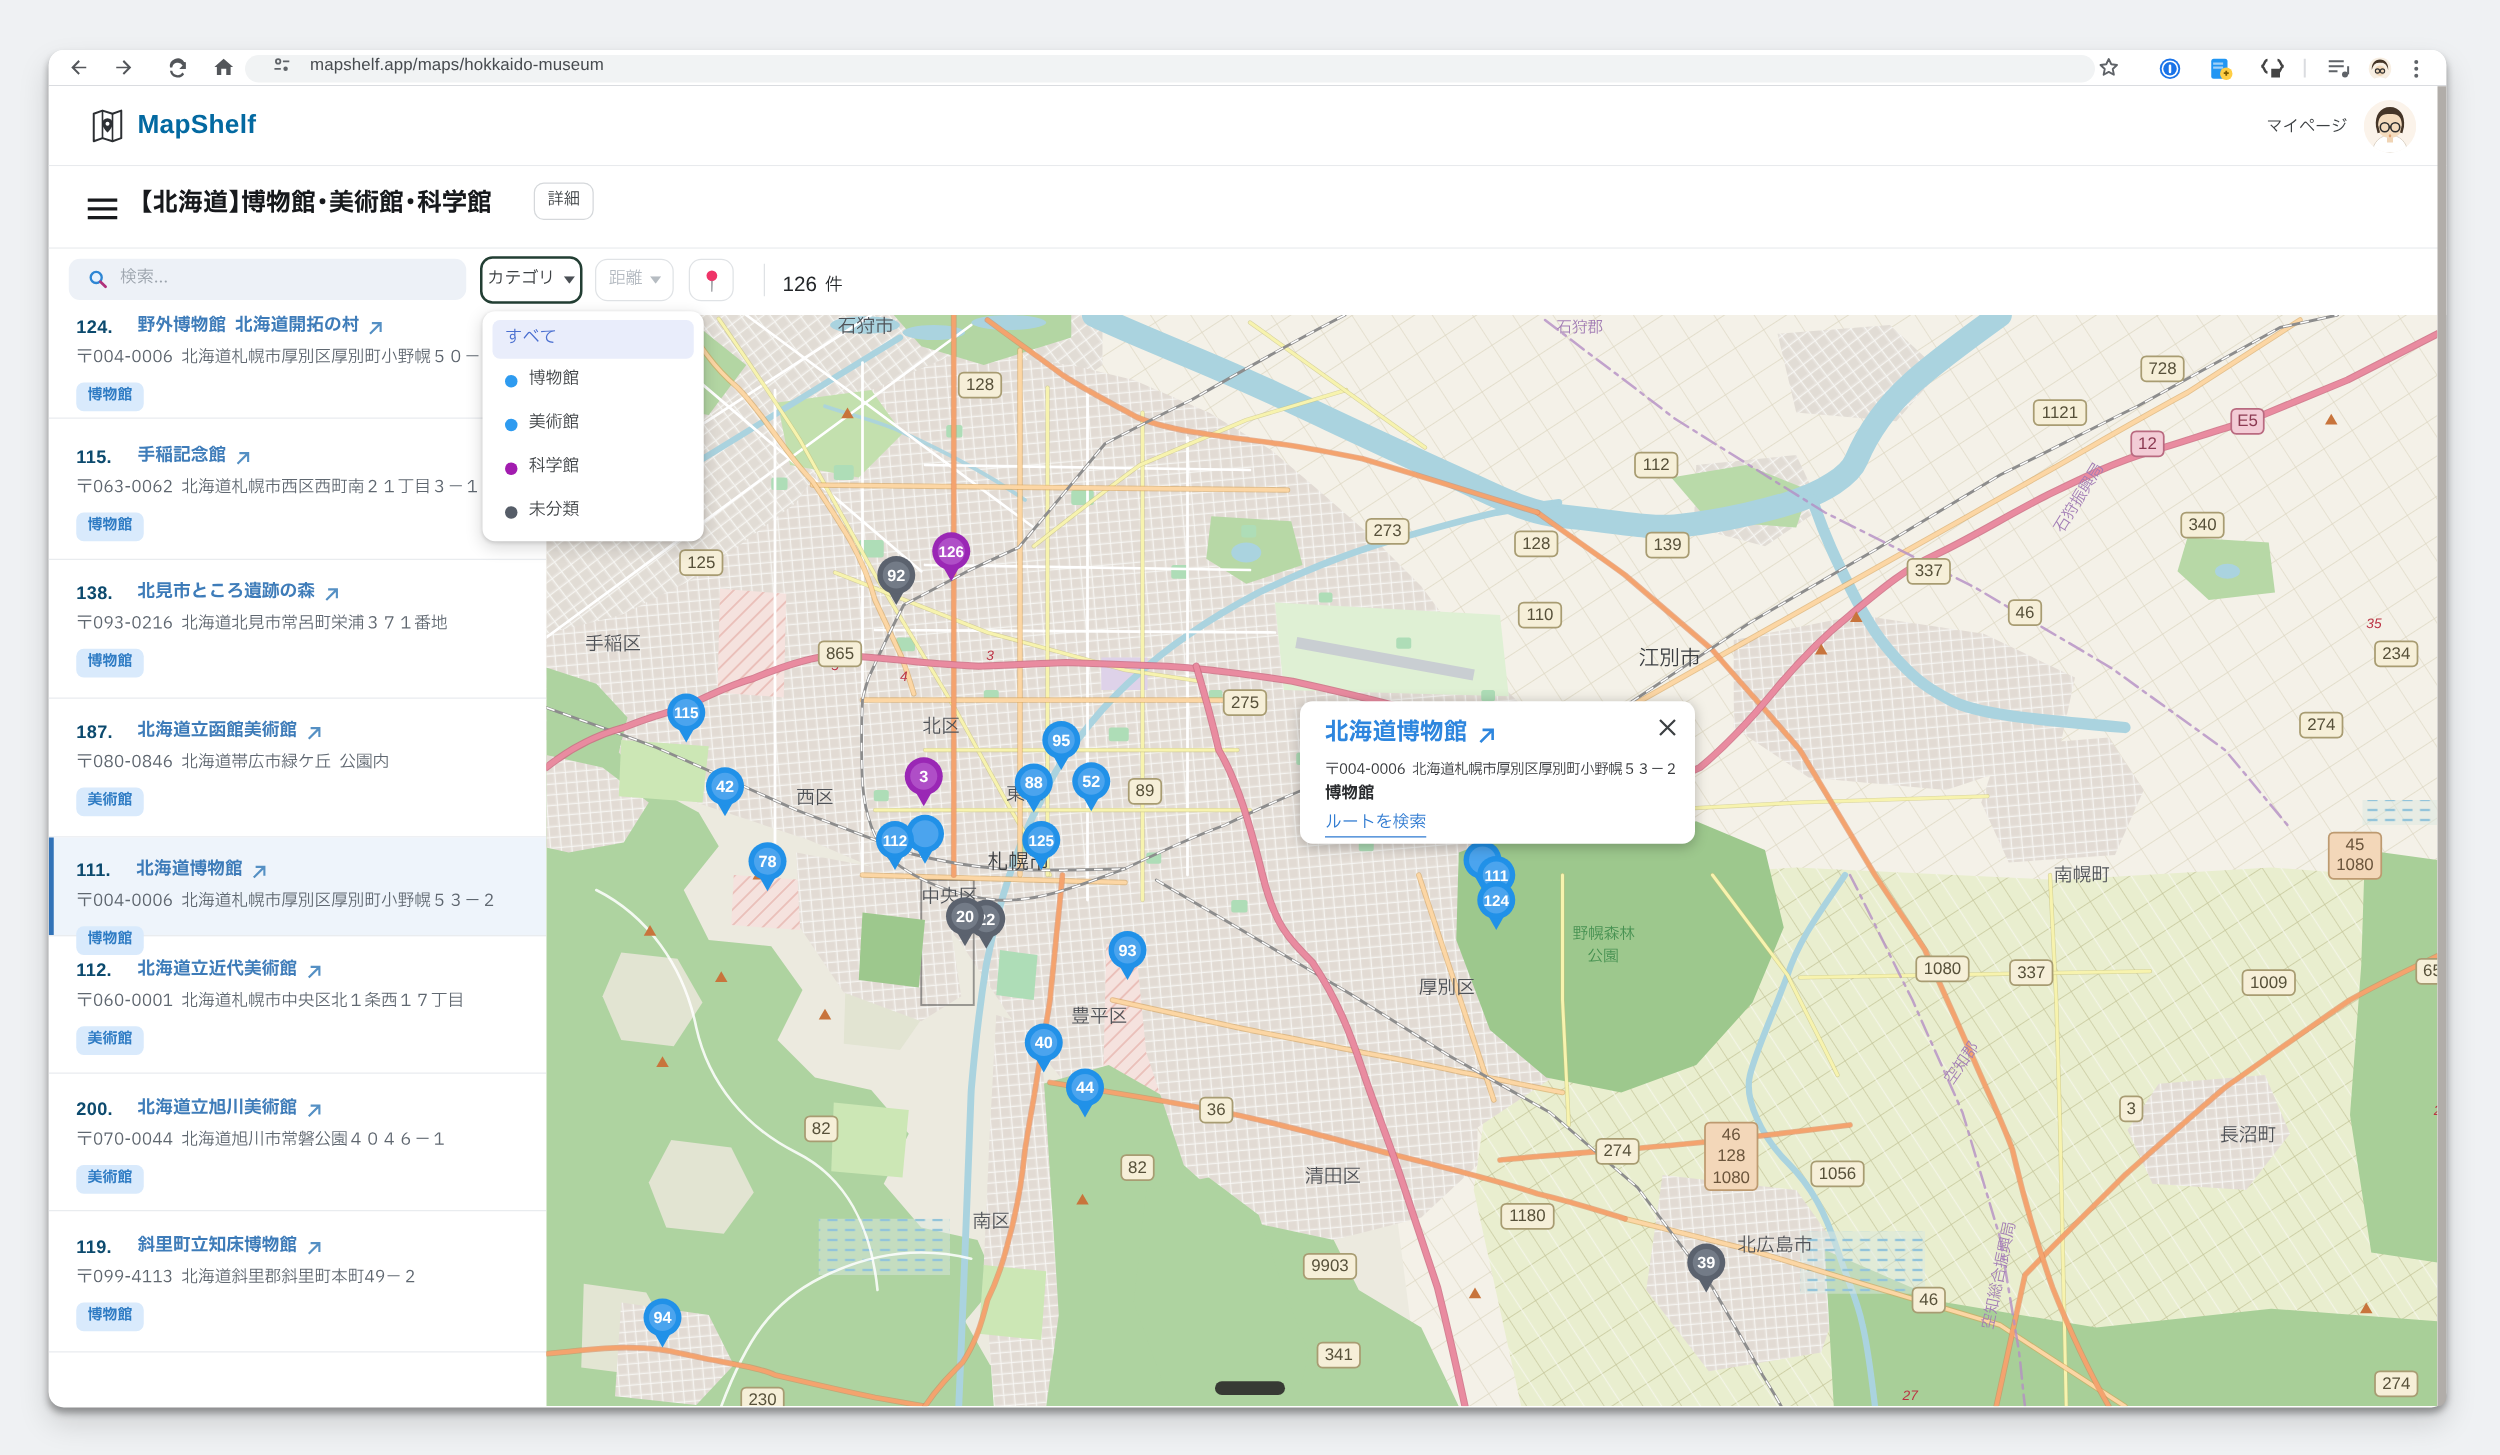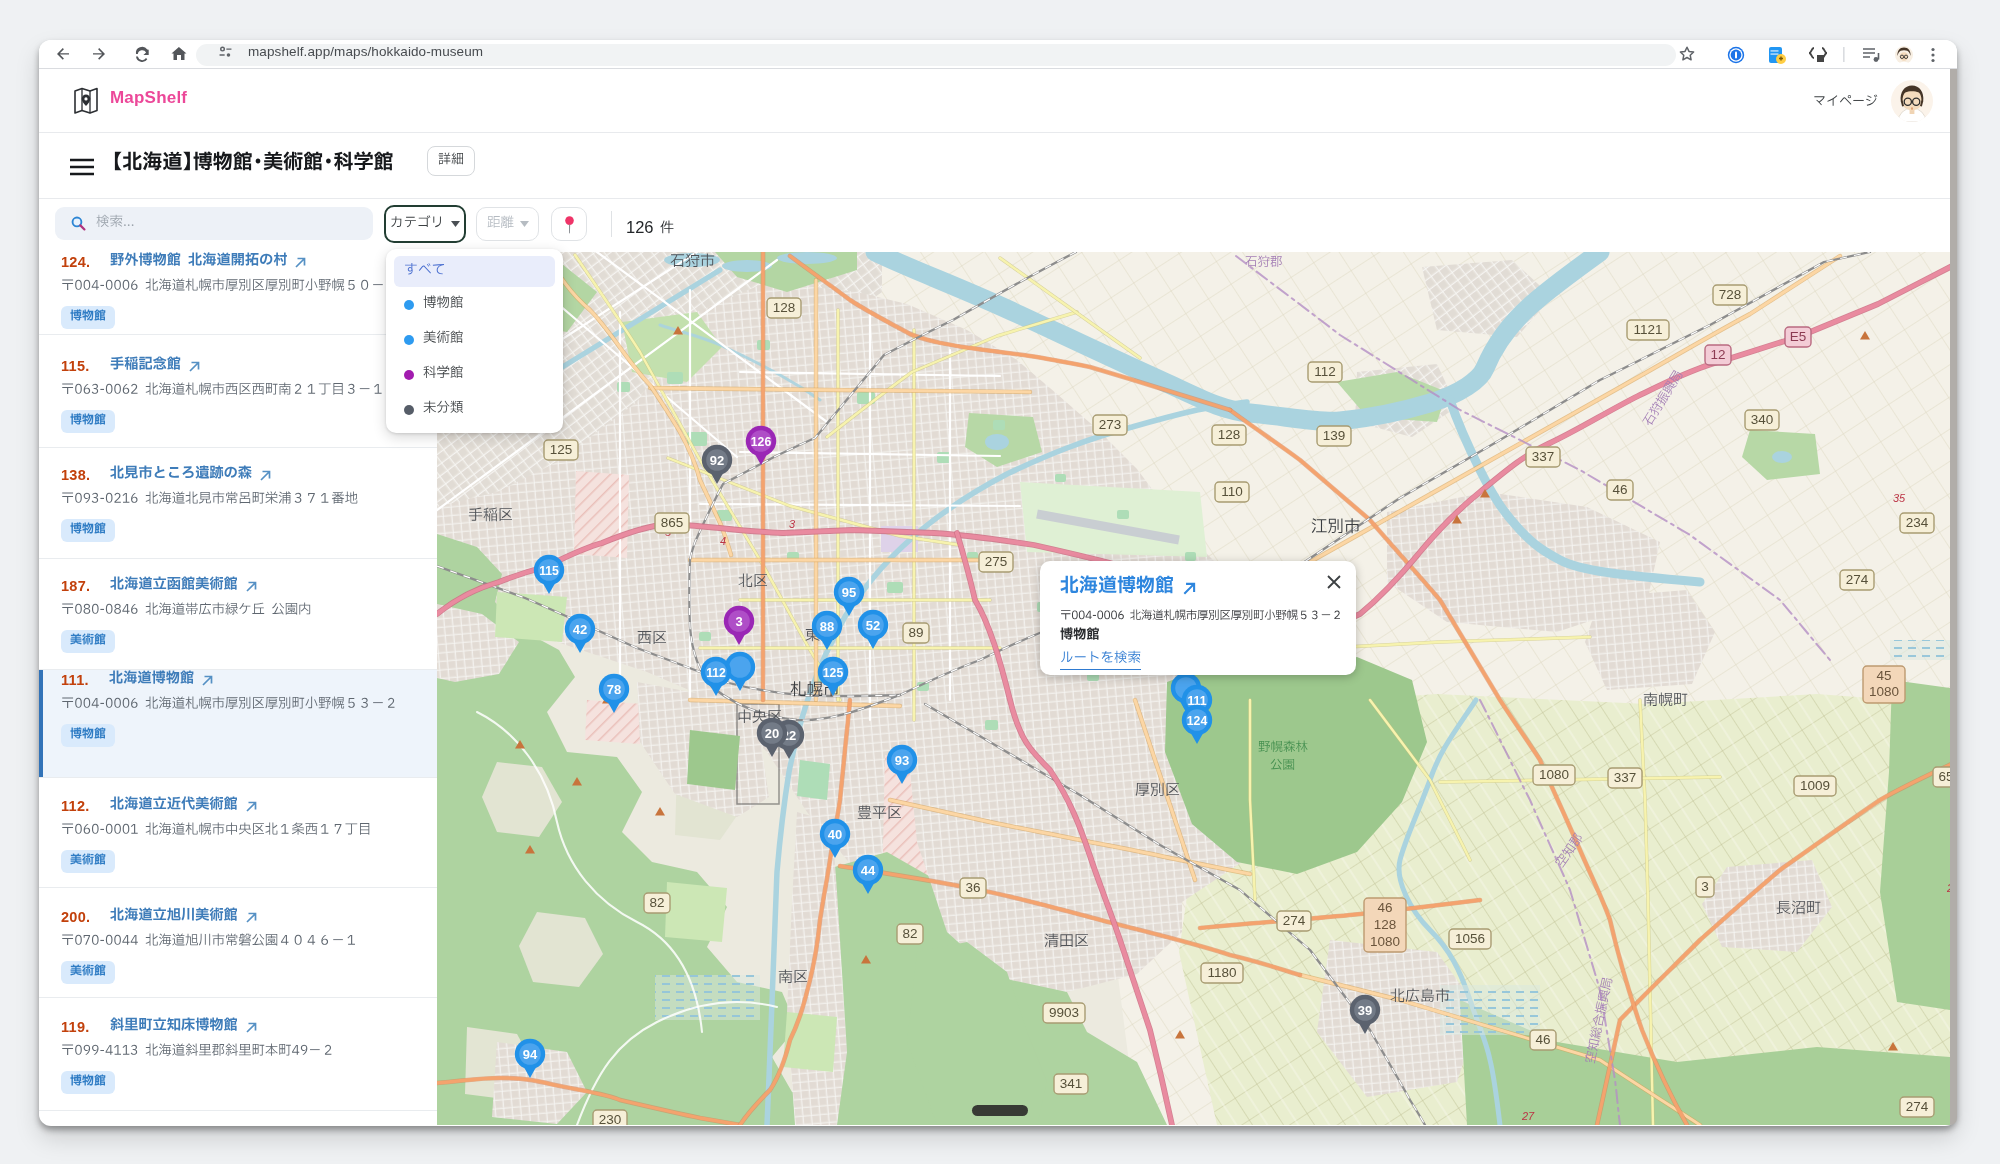--- a/index.html
+++ b/index.html
@@ -13,21 +13,21 @@
 .urltext{font-size:13.5px;color:#474b4f;margin-left:14px;letter-spacing:.1px}
 .hdr{position:absolute;left:0;top:29px;width:100%;height:64px;background:#fff;border-bottom:1px solid #e8eaed}
 .titlebar{position:absolute;left:0;top:93px;width:100%;height:66px;background:#fff;border-bottom:1px solid #e8eaed}
 .toolbar{position:absolute;left:0;top:159px;width:100%;height:53px;background:#fff}
 .sidebar{position:absolute;left:0;top:212px;width:398px;height:873px;background:#fff;
  border-radius:0 0 0 12px;overflow:hidden}
 .mapbox{position:absolute;left:398px;top:212px;width:1513px;height:873px;overflow:hidden}
 .scrollstrip{position:absolute;right:0px;top:29px;width:7px;height:1056px;background:#b1ada9;border-radius:0 0 10px 0}
 .item{position:relative;padding-left:22px;border-bottom:1px solid #e9ecef}
 .t1{font-size:14.5px;font-weight:bold;display:flex;align-items:center}
-.t1 .no{color:#c2410c;margin-right:20px;letter-spacing:.3px}
+.t1 .no{color:#0c4a6e;margin-right:20px;letter-spacing:.3px}
 .chip{display:inline-flex;background:#d9eafc;border-radius:6px;height:23px;align-items:center;padding:0 9px}
 .sel{background:#eef4fb}
 .sel:before{content:"";position:absolute;left:0;top:0;width:4px;height:100%;background:#3273b8}
 .ddown{position:absolute;left:347px;top:209px;width:177px;height:184px;background:#fff;border-radius:10px;
  box-shadow:0 4px 14px rgba(0,0,0,.16),0 1px 3px rgba(0,0,0,.12);z-index:30;padding:7px 8px}
 .ddall{background:#e9edfb;border-radius:6px;height:31px;display:flex;align-items:center;padding-left:10px}
 .ddrow{display:flex;align-items:center;height:35px;padding-left:10px}
 .dot{width:10px;height:10px;border-radius:50%;margin-right:9px}
 .popup{position:absolute;left:1001px;top:521px;width:316px;height:114px;background:#fff;border-radius:10px;
  box-shadow:0 2px 10px rgba(0,0,0,.25);z-index:20;padding:14px 16px 0 20px}
@@ -241,21 +241,21 @@
         <circle cx="256" cy="16.5" r="1.6" fill="#5f6368"></circle>
       </svg>
     </div>
     <div class="hdr">
       <svg width="30" height="30" viewBox="0 0 30 30" style="position:absolute;left:32px;top:17px">
         <path d="M4 5l7-2.5 8 2.5 7-2.5v22l-7 2.5-8-2.5-7 2.5z" fill="#fff" stroke="#2c2f33" stroke-width="1.6" stroke-linejoin="round"></path>
         <path d="M11 2.5v22.3M19 5v22.3" stroke="#2c2f33" stroke-width="1.3"></path>
         <path d="M15 8.5a4.3 4.3 0 0 1 4.3 4.3c0 3.2-4.3 7.2-4.3 7.2s-4.3-4-4.3-7.2A4.3 4.3 0 0 1 15 8.5z" fill="#2c2f33"></path>
         <circle cx="15" cy="12.9" r="1.6" fill="#fff"></circle>
       </svg>
-      <div style="position:absolute;left:71px;top:19px;font-size:17px;font-weight:bold;color:#ec4899;letter-spacing:.2px">MapShelf</div>
+      <div style="position:absolute;left:71px;top:19px;font-size:21px;font-weight:bold;color:#0369a1;letter-spacing:.2px">MapShelf</div>
       <div style="position:absolute;right:79px;top:25px">
         <svg width="65" height="18" style="overflow:visible;display:block">
           <g fill="#3c4043" transform="translate(0 11.4)">
             <use href="#gr30de" transform="translate(0.0 0) scale(0.01300)"></use>
             <use href="#gr30a4" transform="translate(13.0 0) scale(0.01300)"></use>
             <use href="#gr30da" transform="translate(26.0 0) scale(0.01300)"></use>
             <use href="#gr30fc" transform="translate(39.0 0) scale(0.01300)"></use>
             <use href="#gr30b8" transform="translate(52.0 0) scale(0.01300)"></use>
           </g>
         </svg>
@@ -594,21 +594,21 @@
           </svg>
         </div><div class="chip" style="margin-top:9px">
           <svg width="36" height="17" style="overflow:visible;display:block">
             <g fill="#2f7cc4" transform="translate(0 10.6)">
               <use href="#gb7f8e" transform="translate(0.0 0) scale(0.01200)"></use>
               <use href="#gb8853" transform="translate(12.0 0) scale(0.01200)"></use>
               <use href="#gb9928" transform="translate(24.0 0) scale(0.01200)"></use>
             </g>
           </svg>
         </div></div>
-      <div class="item sel" style="height:108px;"><div class="t1">
+      <div class="item sel" style="height:79px;padding-top:17px"><div class="t1">
           <span class="no">111.</span>
           <svg width="85" height="20" style="overflow:visible;display:block">
             <g fill="#3e7cb9" transform="translate(0 12.5)">
               <use href="#gb5317" transform="translate(0.0 0) scale(0.01420)"></use>
               <use href="#gb6d77" transform="translate(14.2 0) scale(0.01420)"></use>
               <use href="#gb9053" transform="translate(28.4 0) scale(0.01420)"></use>
               <use href="#gb535a" transform="translate(42.6 0) scale(0.01420)"></use>
               <use href="#gb7269" transform="translate(56.8 0) scale(0.01420)"></use>
               <use href="#gb9928" transform="translate(71.0 0) scale(0.01420)"></use>
             </g>

